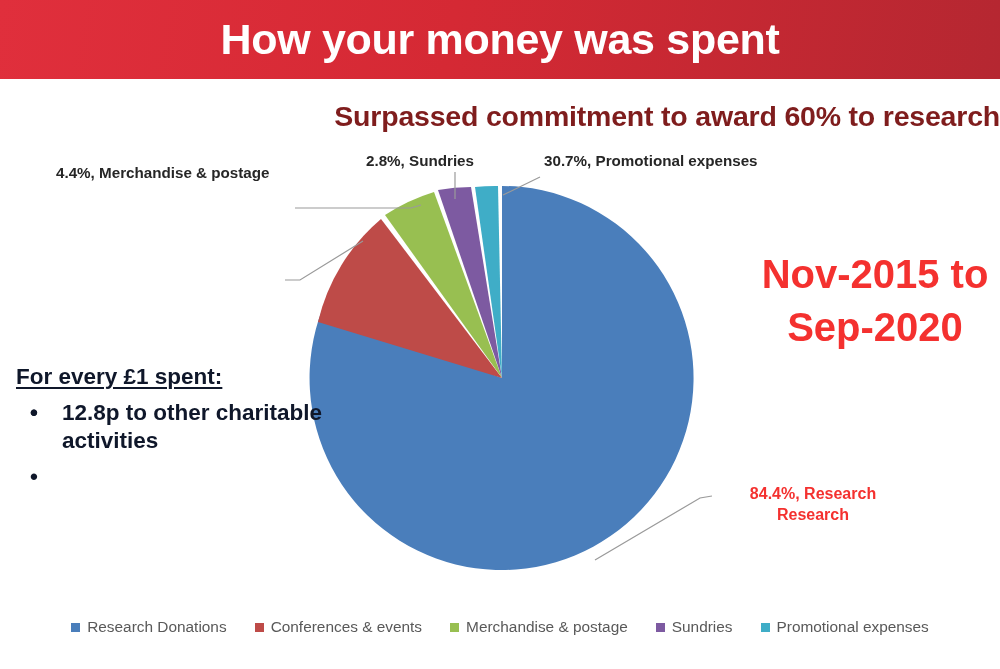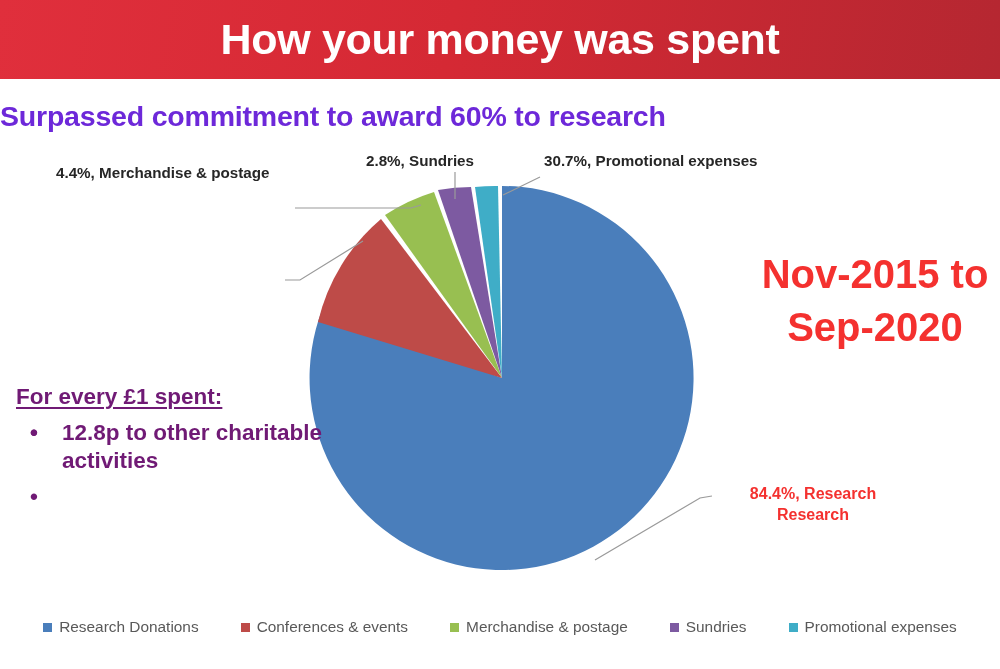--- a/index.html
+++ b/index.html
@@ -43,22 +43,22 @@
     line-height: 1;
     white-space: nowrap;
   }
 
   
   .subtitle {
     position: absolute;
     left: 0;
     top: 100px;
     width: 1000px;
-    text-align: left;
-    color: #6d28d9;
+    text-align: right;
+    color: #7f1d1d;
     font-size: 28.5px;
     font-weight: bold;
     letter-spacing: -0.2px;
     white-space: nowrap;
   }
 
   
   .date-range {
     position: absolute;
     left: 760px;
@@ -120,23 +120,23 @@
     text-align: center;
     color: #f4312f;
     font-size: 16px;
     line-height: 1.3;
   }
 
   
   .spend-block {
     position: absolute;
     left: 16px;
-    top: 384px;
+    top: 364px;
     width: 330px;
-    color: #701a75;
+    color: #0f172a;
   }
   .spend-heading {
     font-size: 22.5px;
     font-weight: bold;
     text-decoration: underline;
     text-underline-offset: 3px;
     margin: 0 0 9px 0;
     white-space: nowrap;
   }
   .spend-list {
@@ -162,21 +162,21 @@
 
   
   .legend {
     position: absolute;
     left: 0;
     top: 618px;
     width: 1000px;
     display: flex;
     justify-content: center;
     align-items: center;
-    gap: 42px;
+    gap: 28px;
   }
   .legend-item {
     display: flex;
     align-items: center;
     gap: 7px;
     font-size: 15.4px;
     color: #595959;
     white-space: nowrap;
   }
   .legend-swatch {

